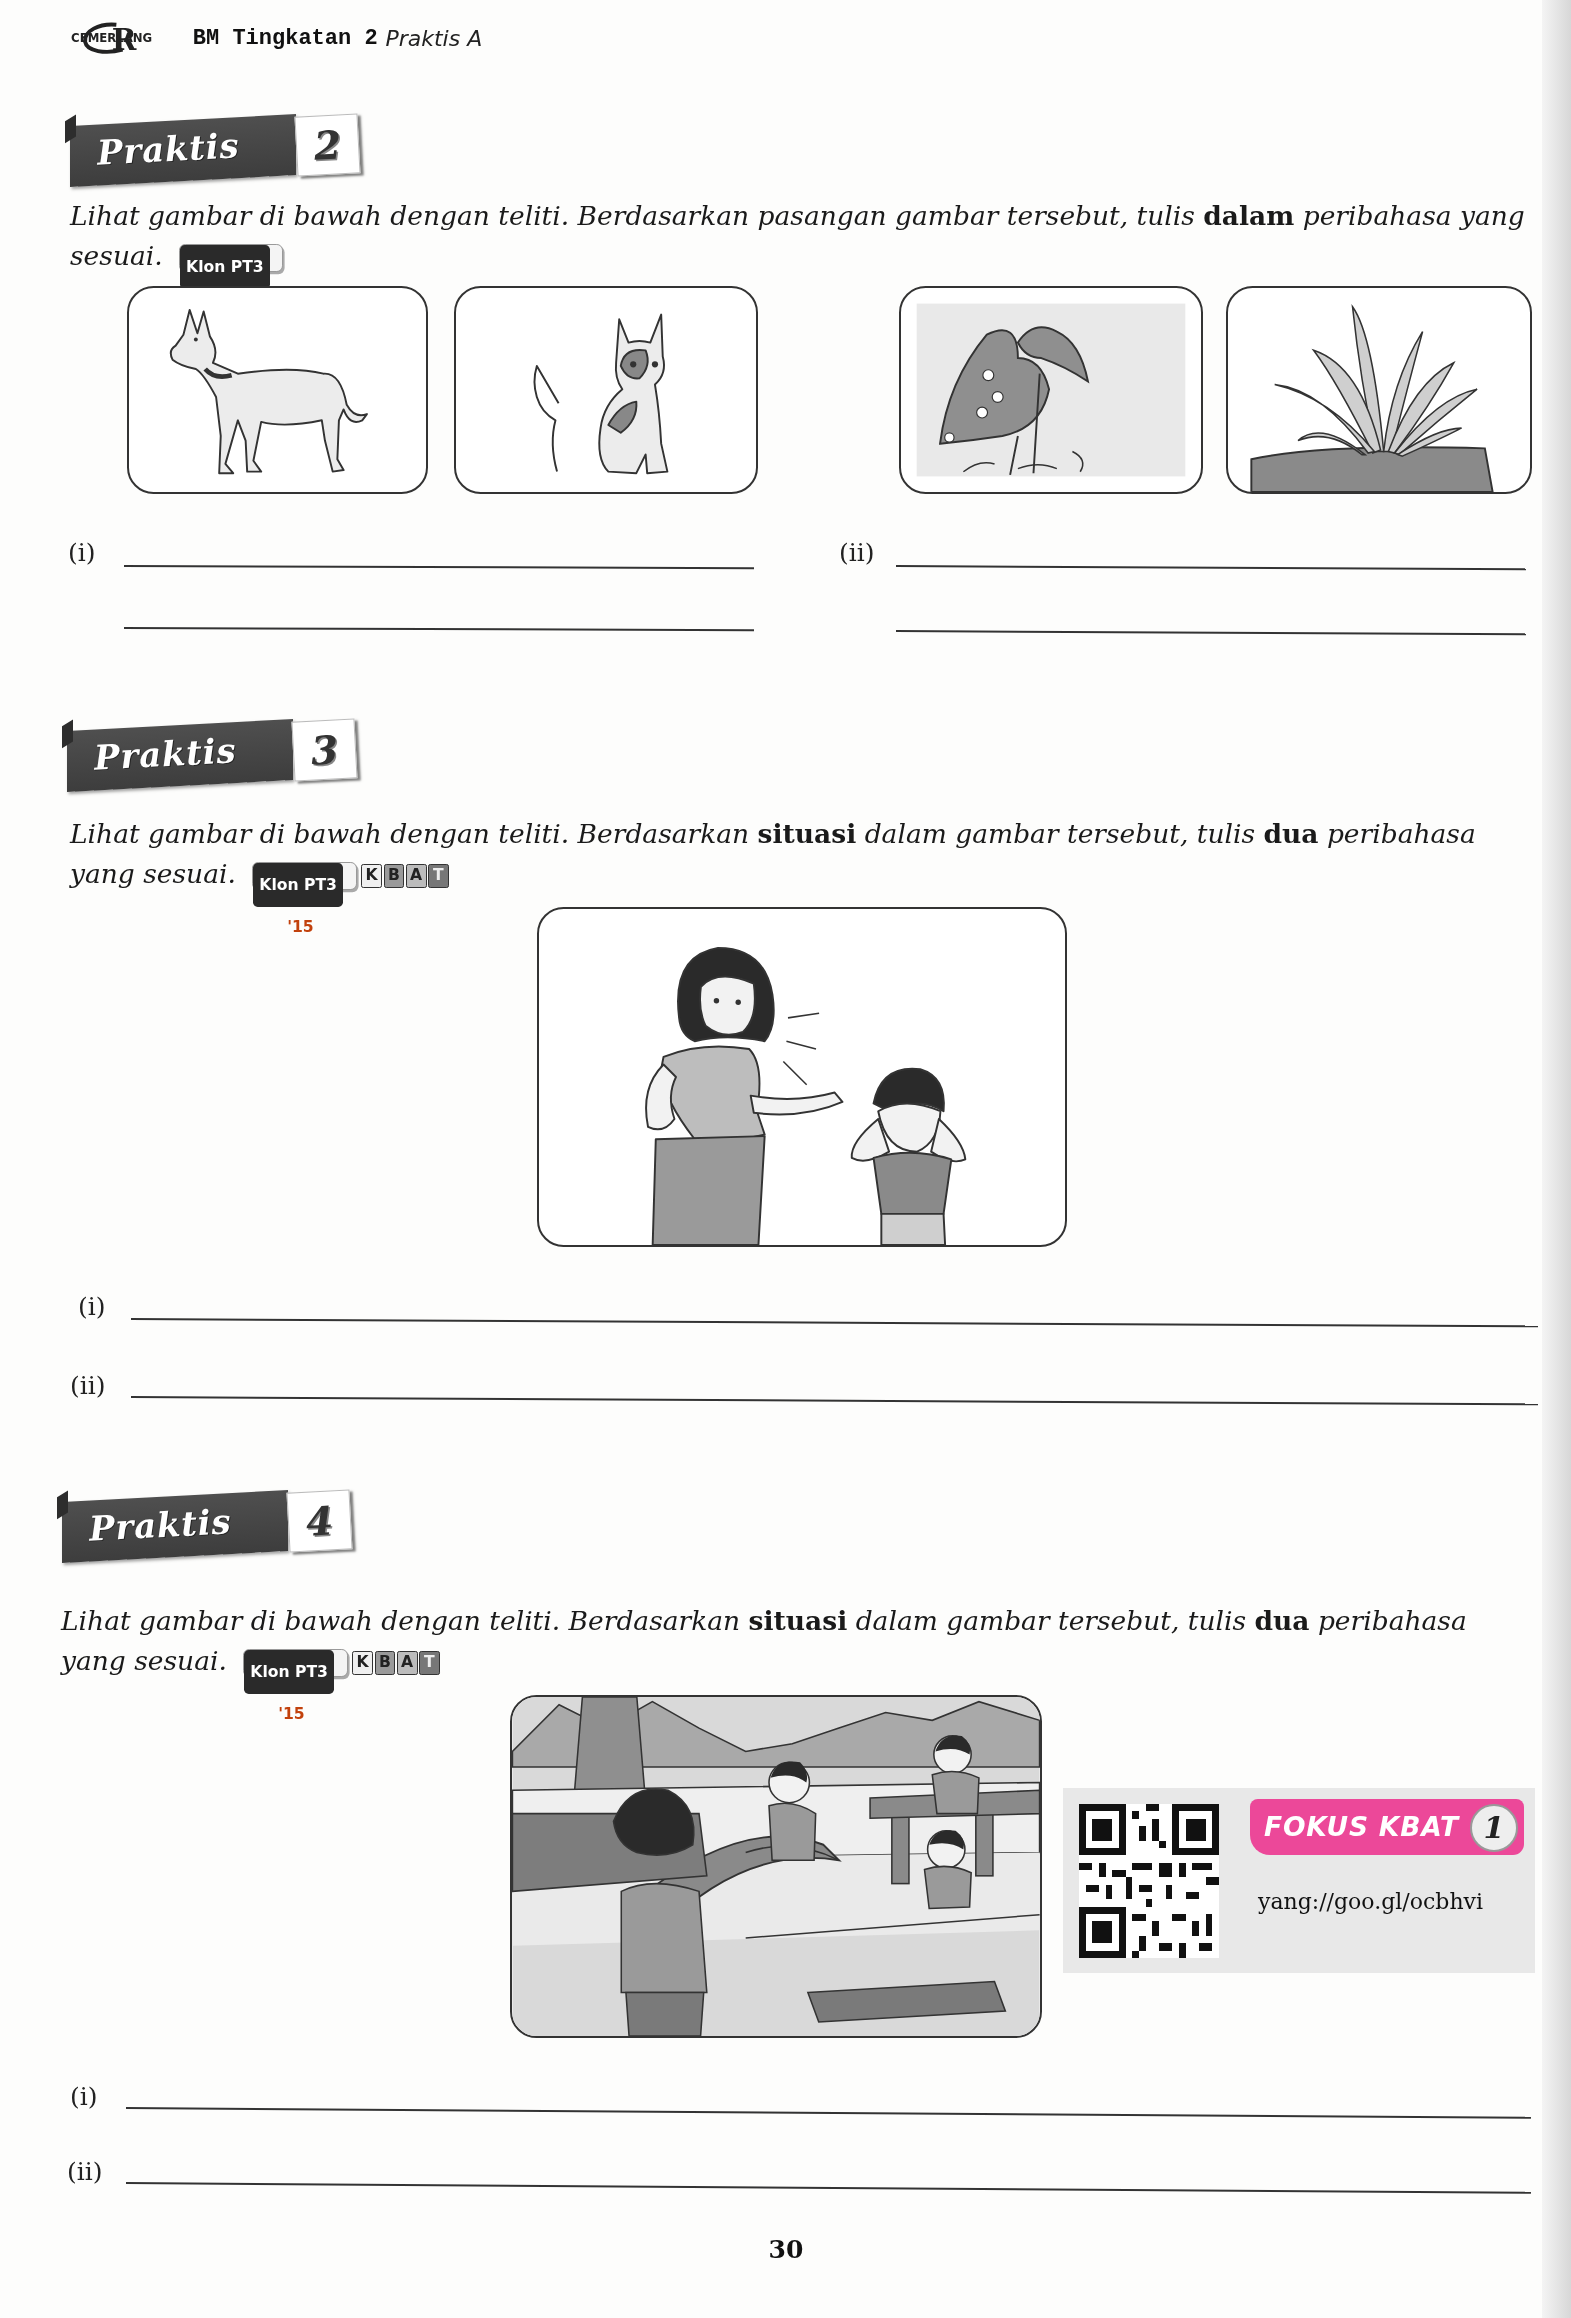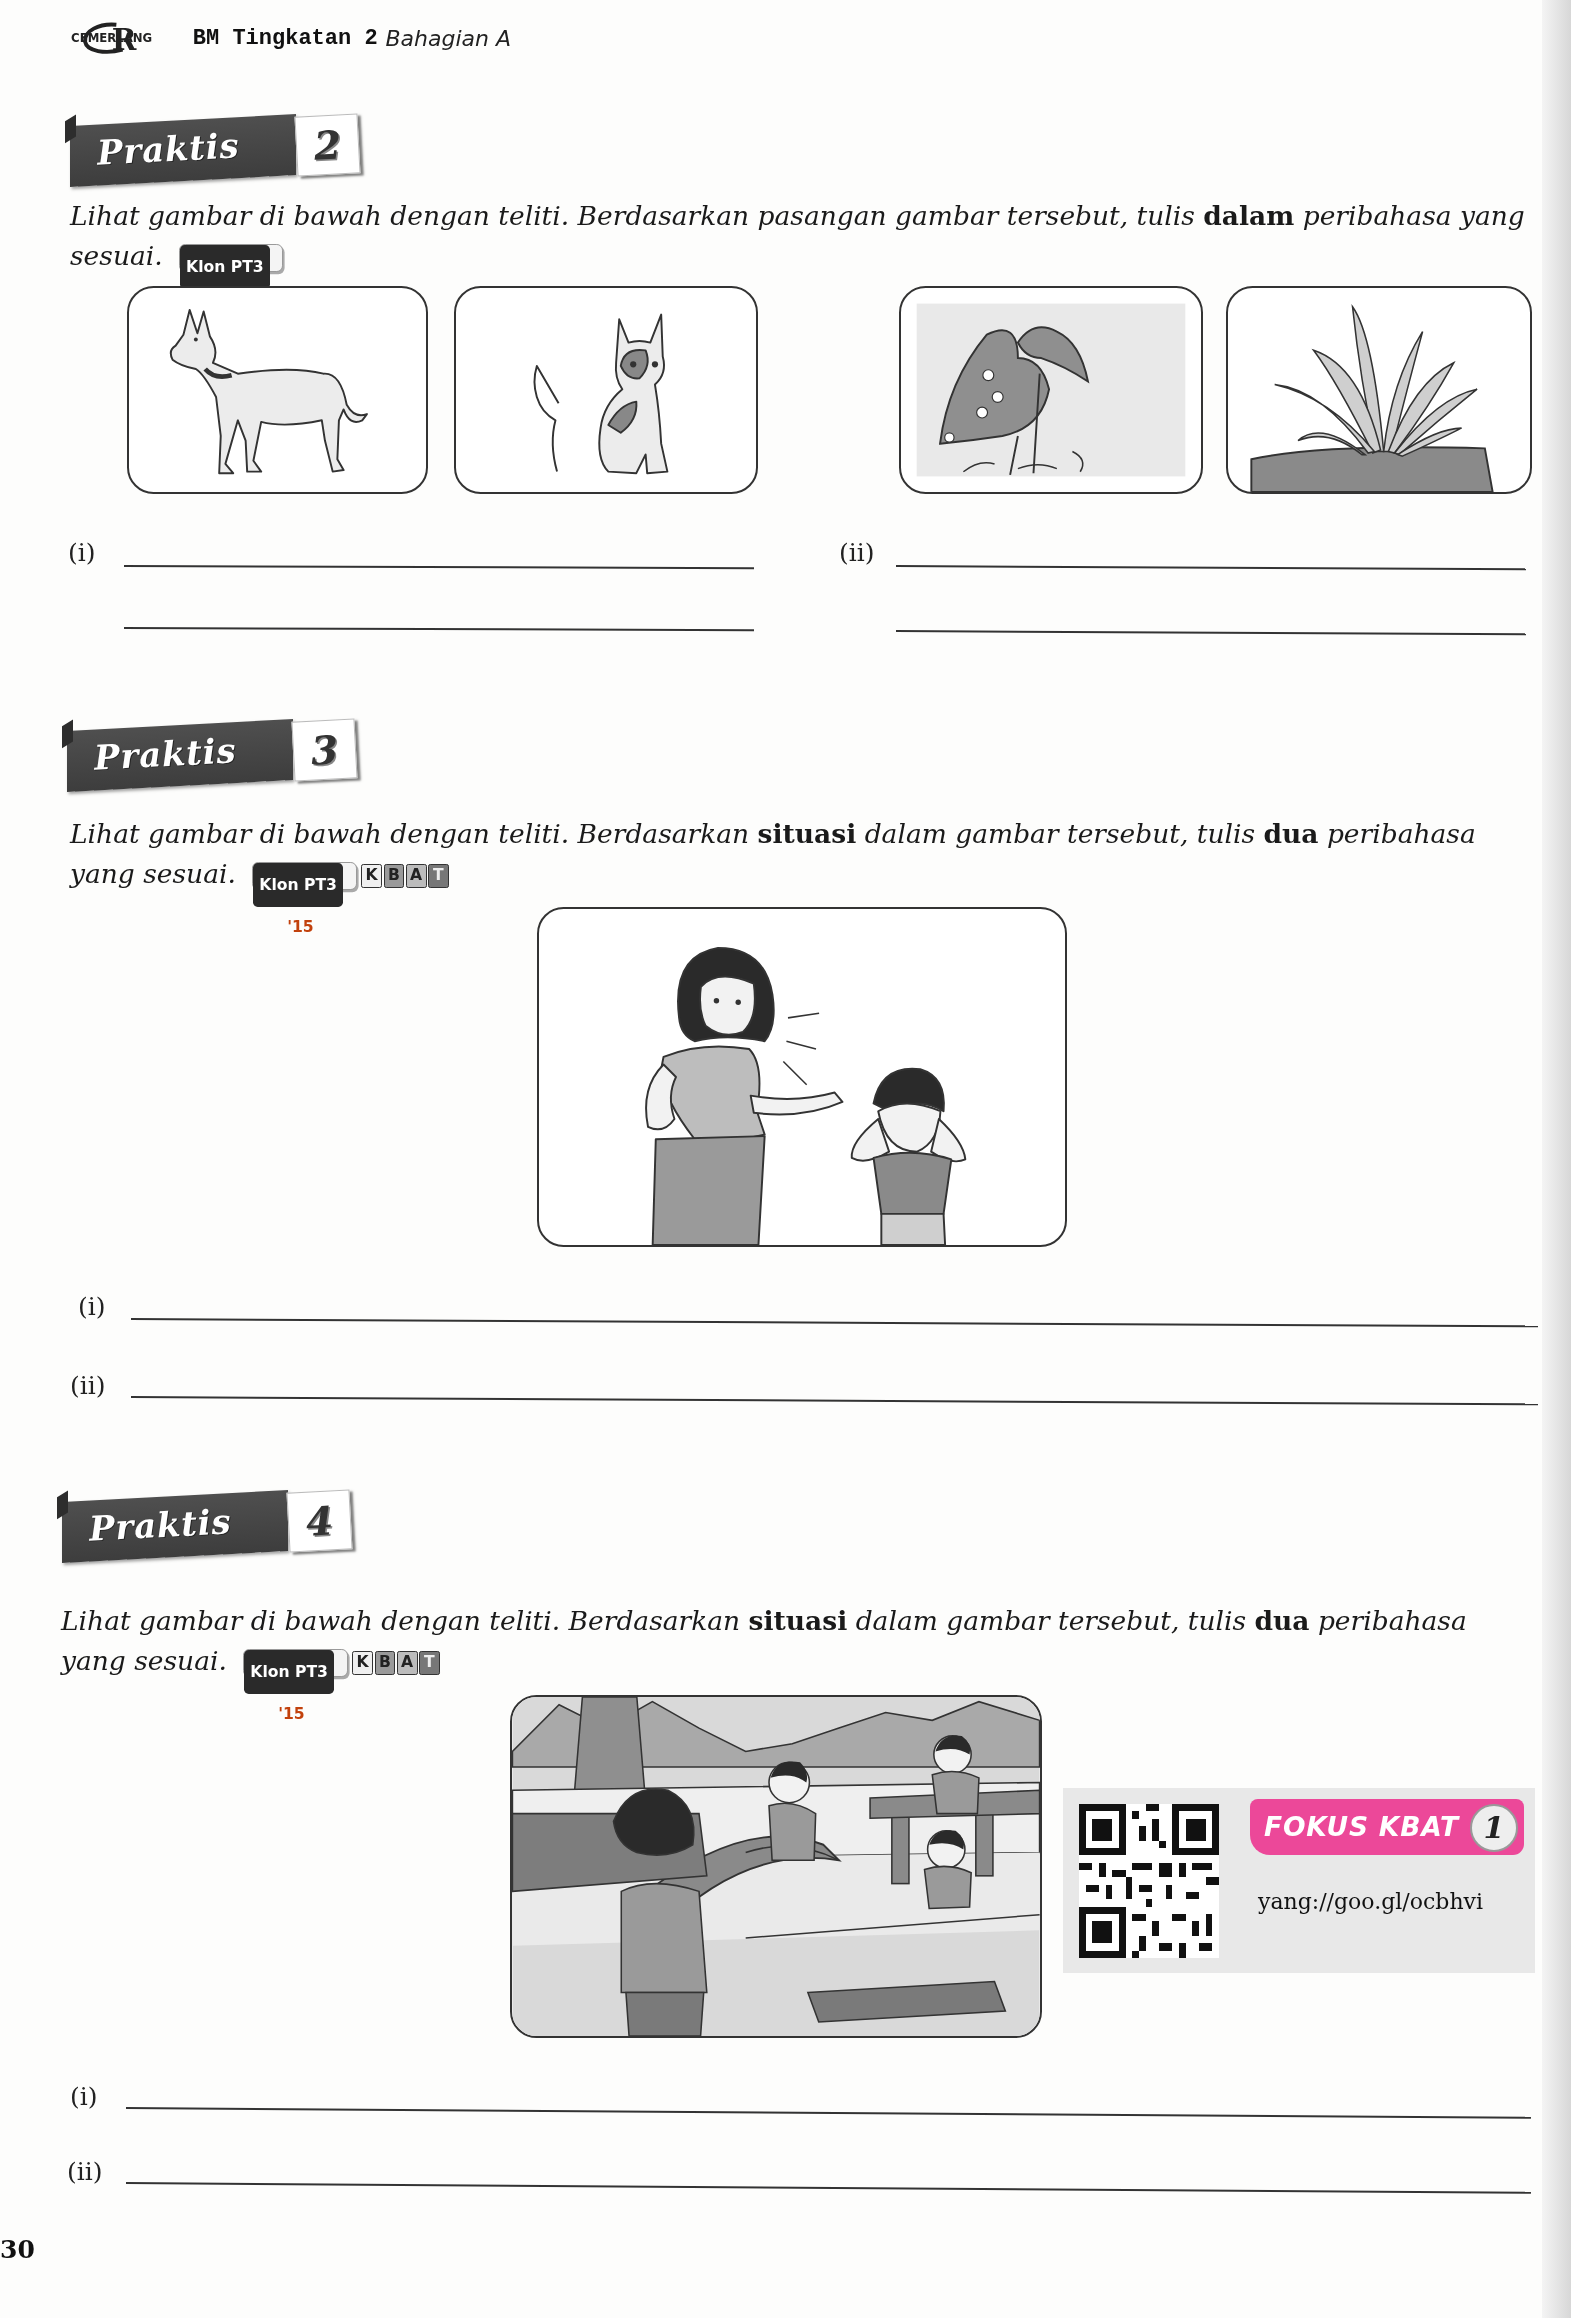--- a/index.html
+++ b/index.html
@@ -73,37 +73,37 @@
   .ans-line { position: absolute; height: 0; border-top: 2.3px solid #333; transform-origin: left center; }
 
   .qr-card { position: absolute; left: 1063px; top: 1788px; width: 472px; height: 185px; background: #e8e8e8; }
   .qr { position: absolute; left: 15.6px; top: 15.6px; width: 140px; height: 154px; background: #fff; }
   .fokus { position: absolute; left: 187px; top: 11px; width: 274px; height: 56px; background: #ec4899; border-radius: 7.8px 7.8px 11px 20px; }
   .fokus .ftxt { position: absolute; left: 14px; top: 12.4px; font-family: "DejaVu Sans", sans-serif; font-style: italic; font-weight: bold; font-size: 26.5px; color: #fff; letter-spacing: 0.8px; }
   .fokus .fnum { position: absolute; right: 6.2px; top: 4.7px; width: 44px; height: 44px; border-radius: 50%; background: #eee; border: 2.3px solid #999;
     text-align: center; font-family: "DejaVu Serif", serif; font-style: italic; font-weight: bold; font-size: 30px; line-height: 44px; color: #222; }
   .qr-url { position: absolute; left: 195px; top: 101px; font-family: "DejaVu Serif", serif; font-size: 22px; color: #111; }
 
-  .page-num { position: absolute; left: 0; width: 1572px; top: 2235px; font-family: "DejaVu Serif", serif; font-weight: bold; font-size: 25px; color: #111; }
+  .page-num { position: absolute; left: 0; width: 1572px; top: 2235px; text-align: center; font-family: "DejaVu Serif", serif; font-weight: bold; font-size: 25px; color: #111; }
 </style>
 </head>
 <body>
 
 <div class="page-edge"></div>
 
 <div class="running-head">
   <div class="logo">
     <svg width="117" height="36" viewBox="0 0 150 46">
       <path d="M62 6 C 40 4, 20 14, 22 28 C 24 40, 48 44, 70 38" fill="none" stroke="#222" stroke-width="5"></path>
       <text x="56" y="38" font-family="DejaVu Serif, serif" font-size="38" font-weight="bold" fill="#222">R</text>
     </svg>
     <span class="logo-text">CEMERLANG</span>
   </div>
   <span class="head-title">BM Tingkatan 2</span>
-  <span class="head-sub">Bahagian A</span>
+  <span class="head-sub">Praktis A</span>
 </div>
 
 <div class="praktis" style="left:70px; top:109px;">
   <div class="flag"></div>
   <div class="label">Praktis</div>
   <div class="numbox">
     <div class="num">2</div>
   </div>
 </div>
 

